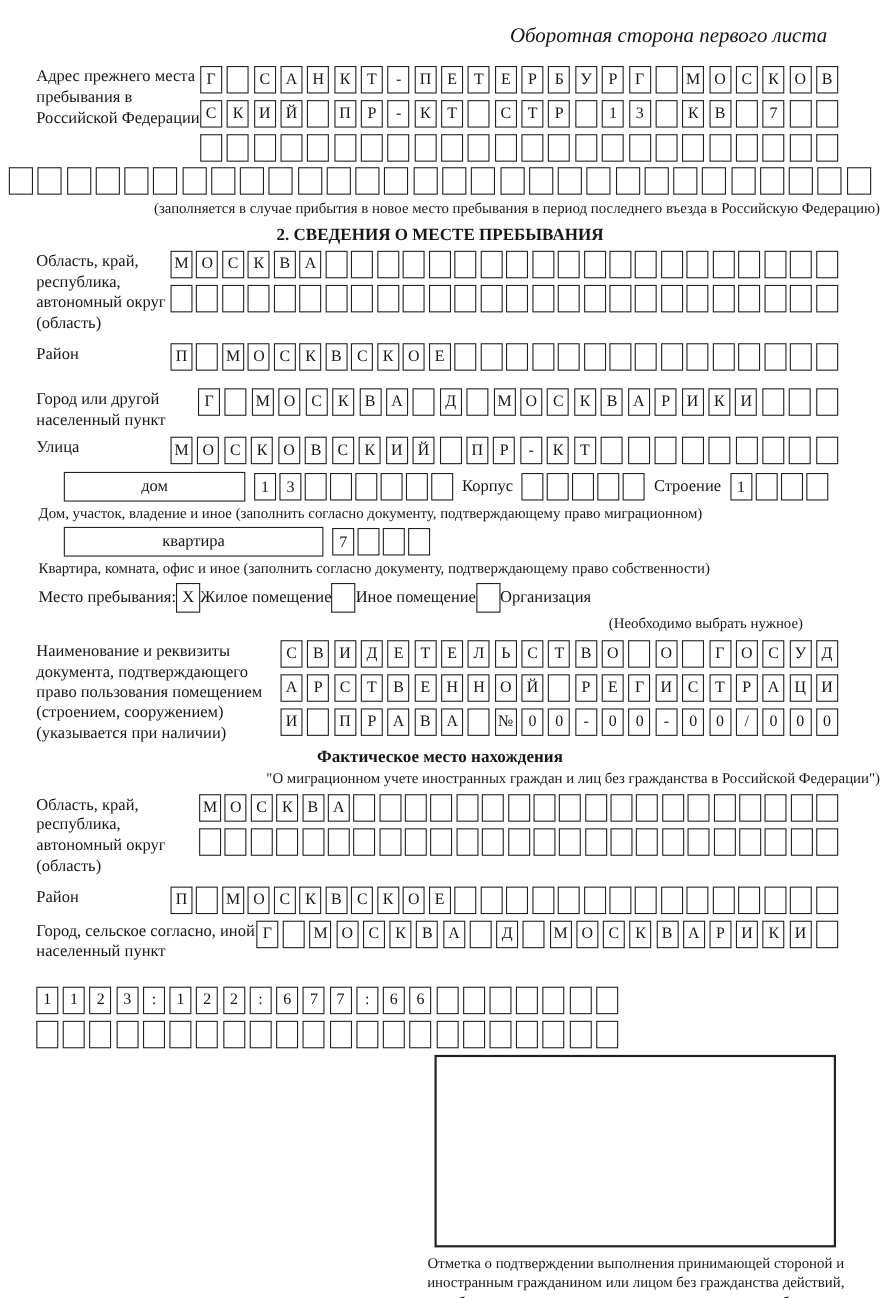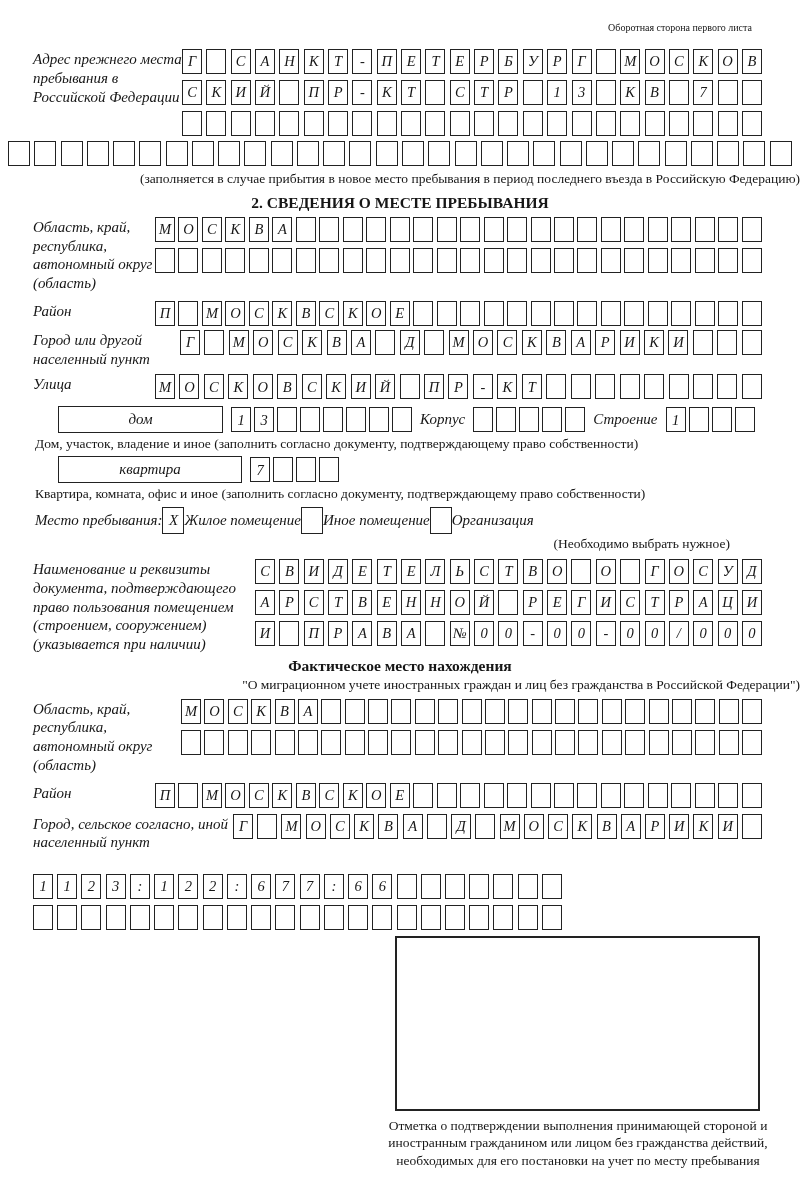--- a/index.html
+++ b/index.html
@@ -4,23 +4,23 @@
 <style>
   * { margin:0; padding:0; box-sizing:border-box; }
   html,body { background:#ffffff; }
   body {
     width:800px; height:1180px; overflow:hidden;
     font-family:"Liberation Serif","DejaVu Serif",serif;
     color:#161616;
   }
   .page { position:relative; width:800px; height:1180px; padding-top:22px; }
 
-  .header-note { text-align:right; padding-right:48px; font-size:10px; }
-
-  .frow { display:flex; align-items:flex-start; padding-left:33px;font-style:italic; }
+  .header-note { text-align:right; padding-right:48px; font-size:19px;font-style:italic; }
+
+  .frow { display:flex; align-items:flex-start; padding-left:33px; }
   .flabel { font-size:15px; line-height:1.25; padding-top:1px; flex:0 0 auto; }
   .inline-label { font-size:15px; line-height:27px; white-space:nowrap; }
 
   .lw149{width:149px} .lw122{width:122px} .lw147{width:147px}
   .lw222{width:222px} .lw148{width:148px} .lw200{width:200px}
 
   .boxes { display:flex; justify-content:space-between; }
   .boxes.gapped { justify-content:flex-start; gap:3px; }
   .w580{width:580px} .w607{width:607px} .w582{width:582px}
   .w507{width:507px} .w581{width:581px} .w529{width:529px}
@@ -273,21 +273,21 @@
         <span class="cell"></span>
         <span class="cell"></span>
         <span class="cell"></span>
         <span class="cell"></span>
         <span class="cell"></span>
         <span class="cell"></span>
         <span class="cell"></span>
       </div>
   </div>
 
-  <div class="frow" style="margin-top:4px">
+  <div class="frow" style="margin-top:16px">
     <div class="flabel lw147">Город или другой населенный пункт</div>
     <div class="boxes w582">
         <span class="cell">Г</span>
         <span class="cell"></span>
         <span class="cell">М</span>
         <span class="cell">О</span>
         <span class="cell">С</span>
         <span class="cell">К</span>
         <span class="cell">В</span>
         <span class="cell">А</span>
@@ -362,24 +362,24 @@
         <span class="cell"></span>
       </div>
     <div class="inline-label">Строение</div>
     <div class="boxes gapped">
         <span class="cell">1</span>
         <span class="cell"></span>
         <span class="cell"></span>
         <span class="cell"></span>
       </div>
   </div>
-  <div class="caption" style="margin-top:3px;padding-left:35px">Дом, участок, владение и иное (заполнить согласно документу, подтверждающему право собственности)</div>
+  <div class="caption" style="margin-top:3px;padding-left:35px">Дом, участок, владение и иное (заполнить согласно документу, подтверждающему право миграционном)</div>
 
   <div class="frow gap-row" style="margin-top:3px">
-    <div class="wide-box" style="width:184px">квартира</div>
+    <div class="wide-box" style="width:236px">квартира</div>
     <div class="boxes gapped">
         <span class="cell">7</span>
         <span class="cell"></span>
         <span class="cell"></span>
         <span class="cell"></span>
       </div>
   </div>
   <div class="caption" style="margin-top:3px;padding-left:35px">Квартира, комната, офис и иное (заполнить согласно документу, подтверждающему право собственности)</div>
 
   <div class="frow mesto-row" style="margin-top:4px;padding-left:35px">

